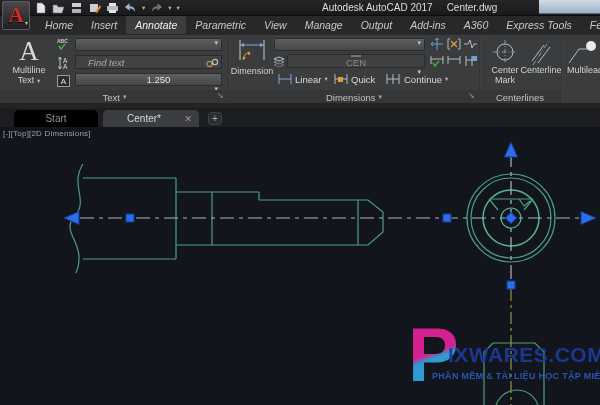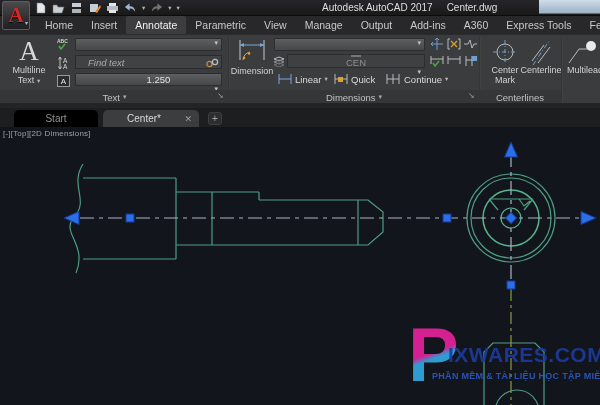--- a/index.html
+++ b/index.html
@@ -11,21 +11,21 @@
   .qat{position:absolute;left:34px;top:2px;display:flex;gap:5px;align-items:center;}
   .qat .qbtn{width:13px;height:12px;display:flex;align-items:center;justify-content:center;}
   .title-text{position:absolute;left:322px;top:2px;font-size:10px;color:#dfdfdf;white-space:nowrap;}
   .title-text .doc{margin-left:14px;}
   .infocenter{position:absolute;left:539px;top:0;width:61px;height:14px;background:linear-gradient(#cfdde9,#9cb2c5);border-bottom:1px solid #5d6d7c;}
   .alogo{position:absolute;left:2px;top:1px;width:28px;height:29px;background:linear-gradient(#4a4a4c,#1f1f21);border:1px solid #5c5c5e;border-radius:2px;z-index:5;display:flex;align-items:center;justify-content:center;}
   .alogo .a{font-family:"Liberation Serif",serif;font-weight:bold;font-size:21px;color:#d32a24;line-height:1;text-shadow:0 1px 1px #000;}
   .alogo .caret{position:absolute;right:1px;bottom:3px;font-size:6px;color:#bbb;}
 
   
-  .tabrow{position:absolute;top:16px;left:0;width:600px;height:18px;background:#28282a;display:flex;align-items:flex-end;padding-left:36px;white-space:nowrap;}
+  .tabrow{position:absolute;top:16px;left:0;width:600px;height:18px;background:#28282a;display:flex;align-items:flex-end;padding-left:36px;white-space:nowrap;font-style:italic;}
   .rtab{font-size:10.5px;color:#c8c8c8;padding:3px 9px 3px 9px;cursor:default;}
   .rtab.active{background:#3d3d3f;color:#efefef;border-radius:2px 2px 0 0;}
 
   
   .ribbon{position:absolute;top:34px;left:0;width:600px;height:69px;background:#3a3c3d;border-top:1px solid #2a2b2c;}
   .vsep{position:absolute;top:2px;height:66px;width:2px;background:linear-gradient(90deg,#2c2e2f,#474949);}
   .panel-label{position:absolute;top:55px;height:14px;font-size:9.5px;color:#c2c2c2;display:flex;align-items:center;justify-content:center;gap:3px;background:#343637;}
   .panel-label .caret{font-size:7px;color:#a8a8a8;}
   .launcher{position:absolute;top:56px;font-size:8px;color:#9a9a9a;}
 

